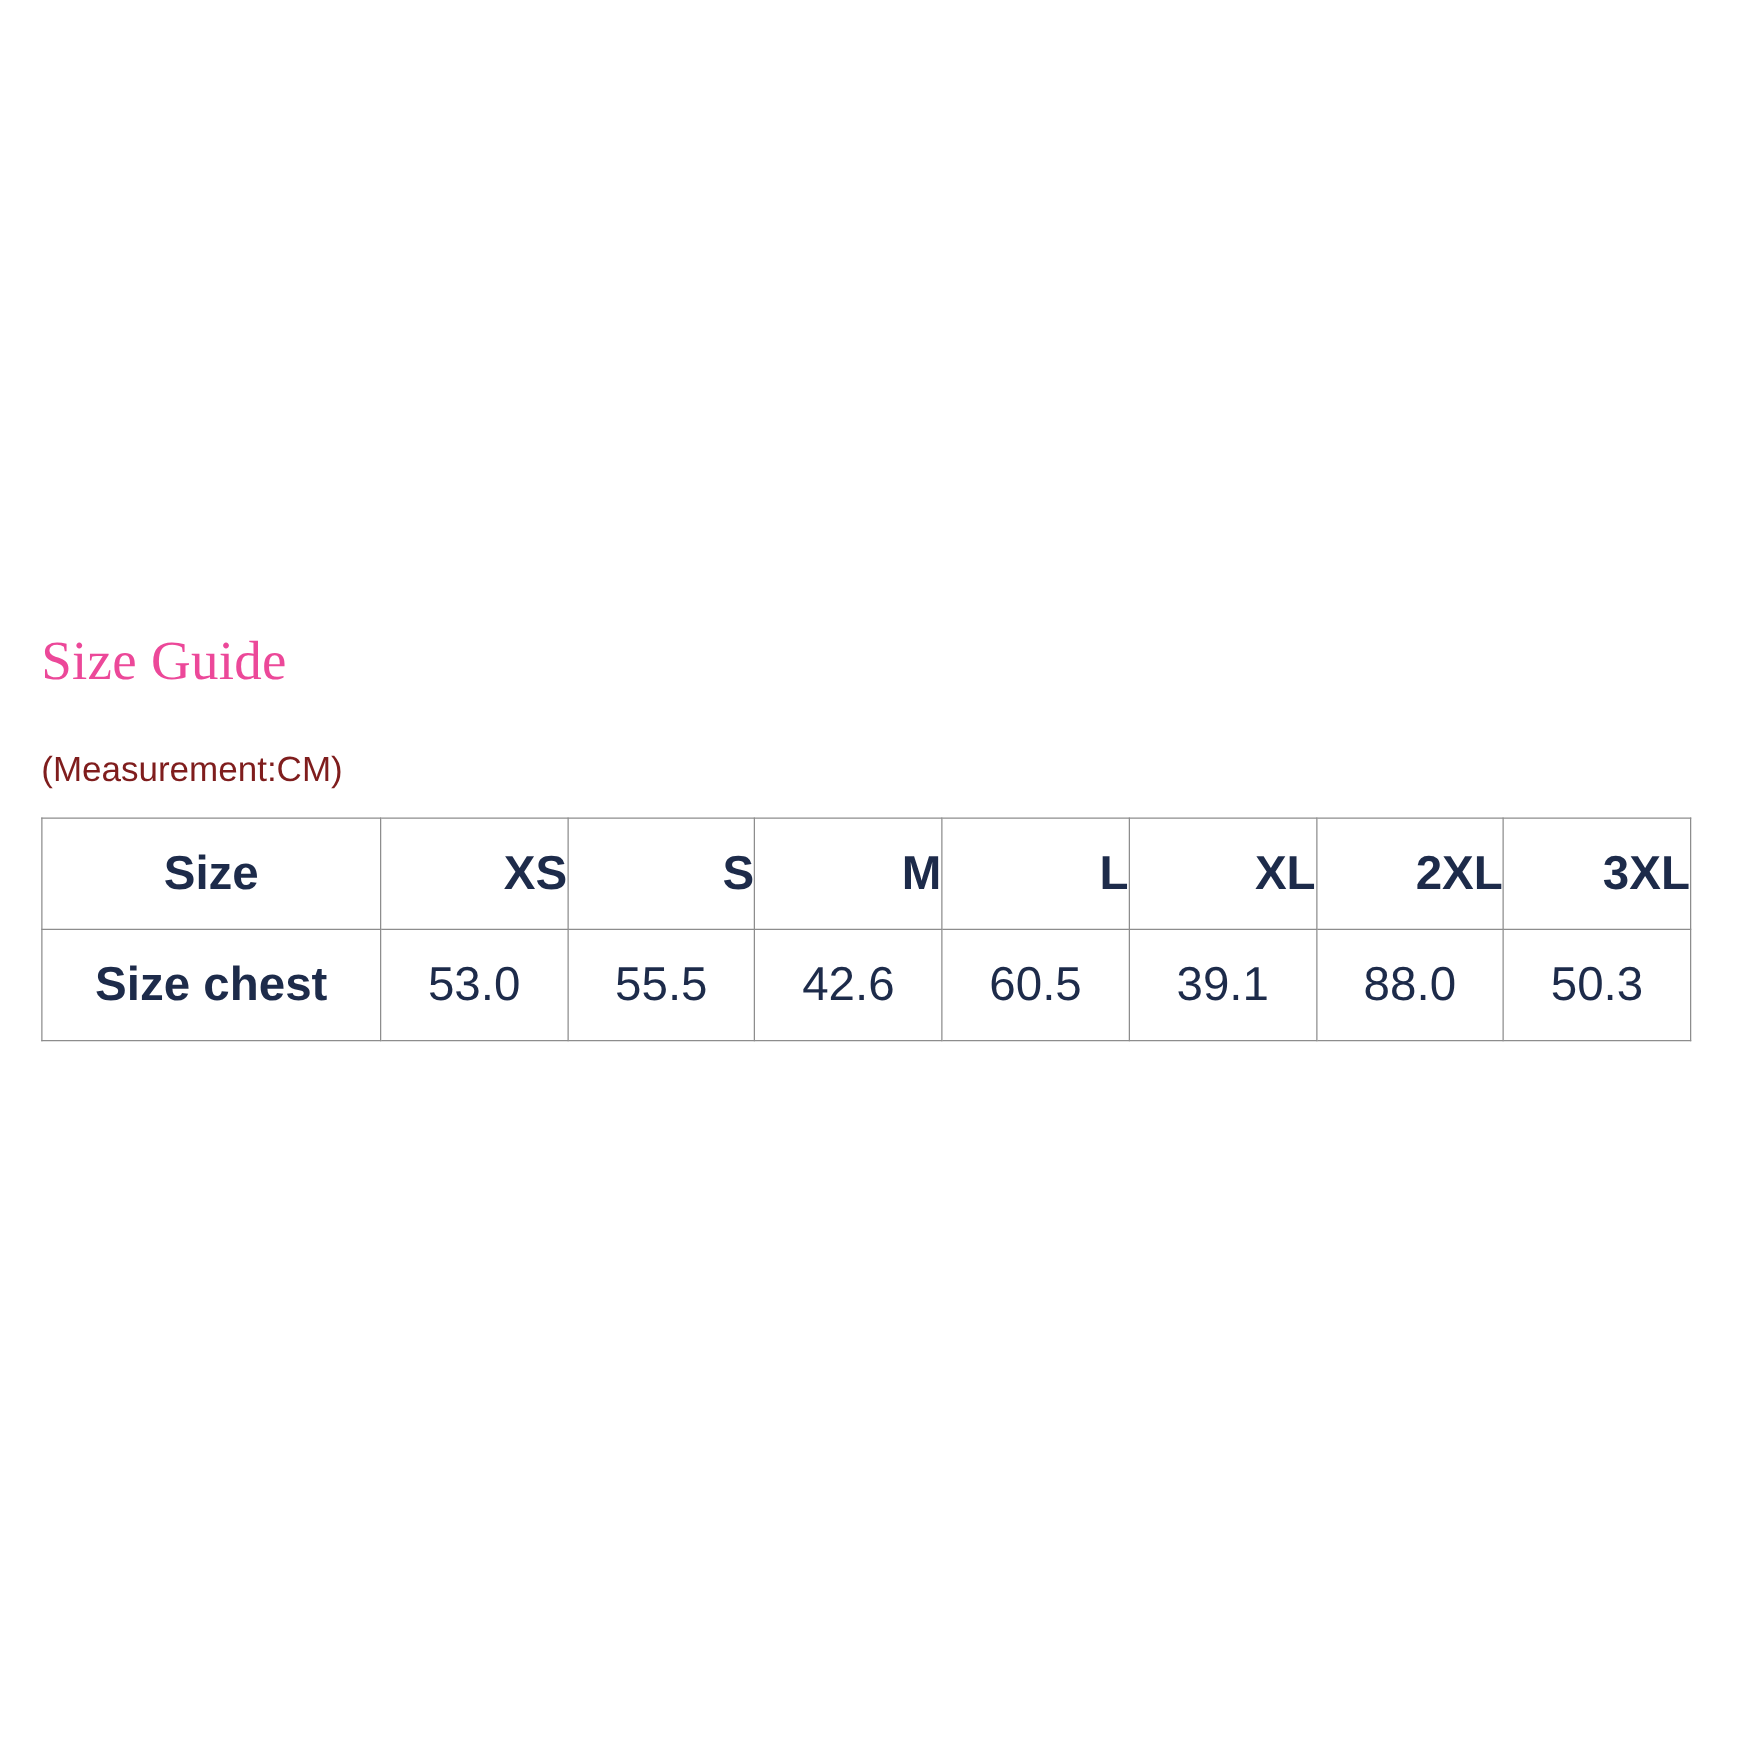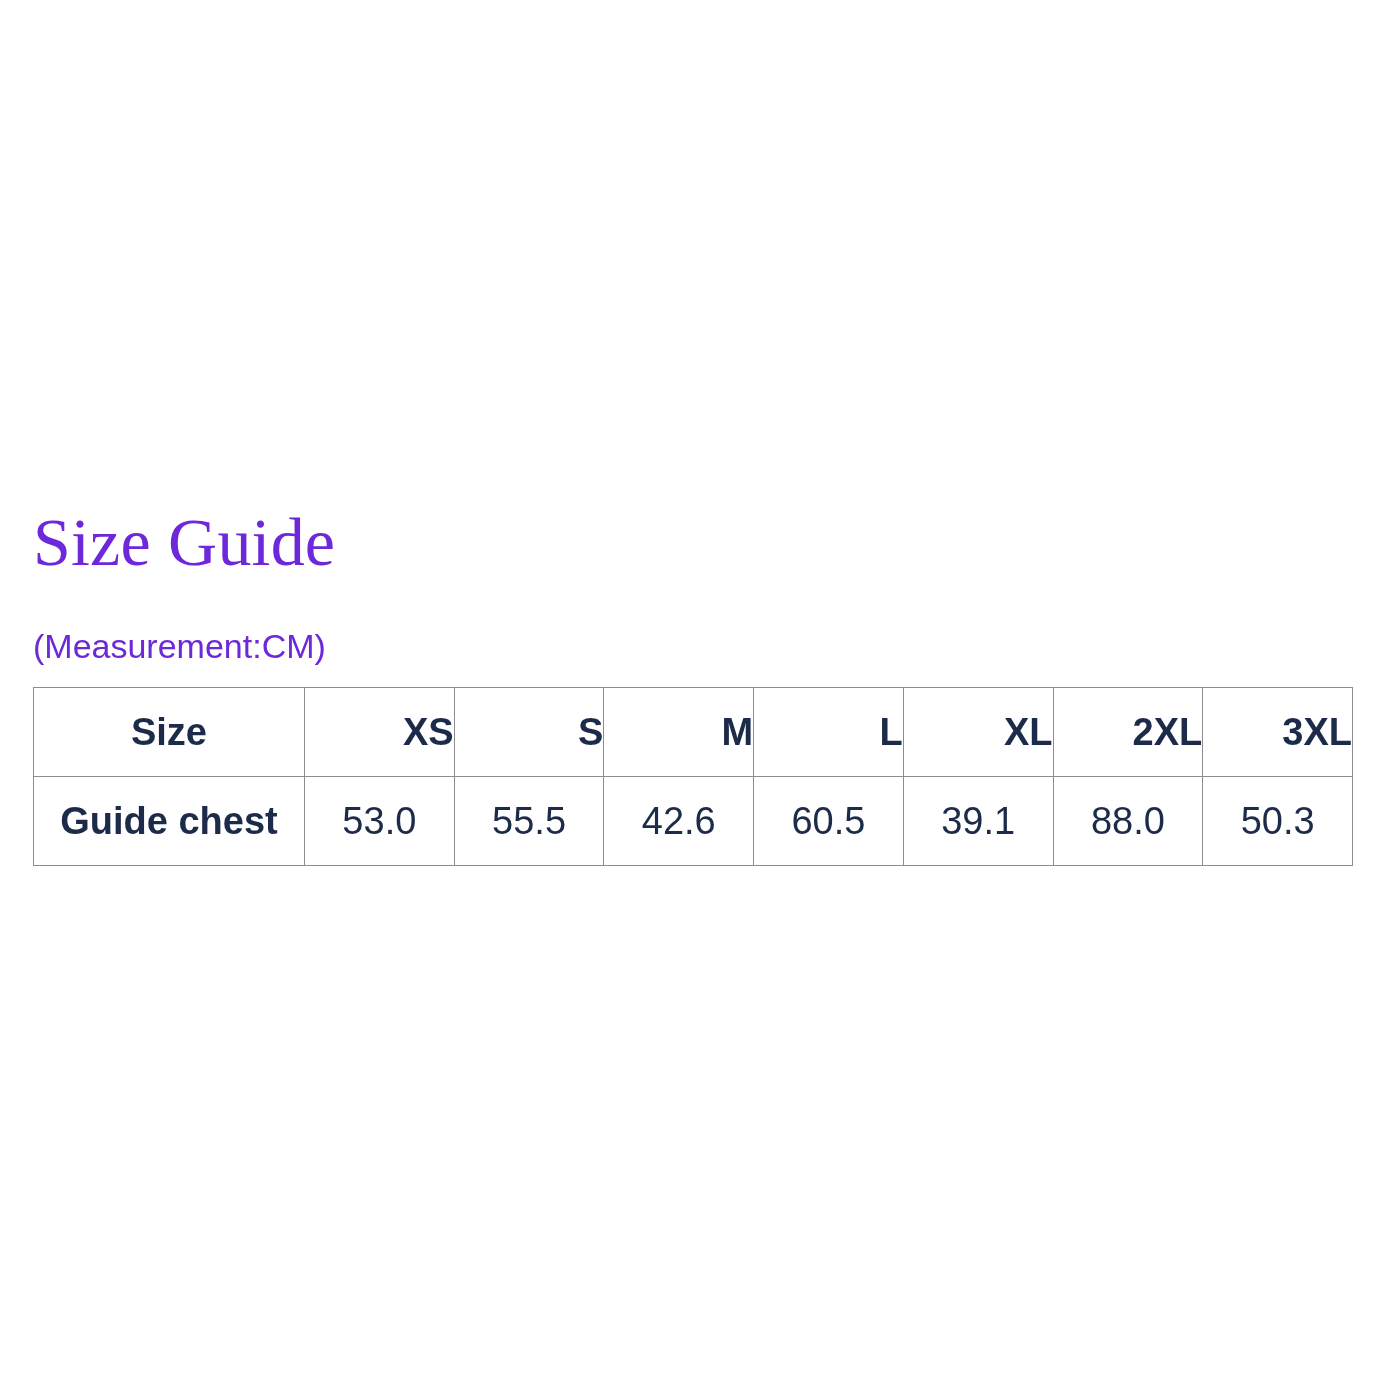--- a/index.html
+++ b/index.html
@@ -21,32 +21,32 @@
     box-sizing: border-box;
   }
   .content {
     position: absolute;
     left: 33px;
     top: 505px;
     width: 1330px;
   }
   .title {
     font-family: "Liberation Serif", serif;
-    font-size: 68px;
+    font-size: 44px;
     font-weight: 400;
-    color: #6d28d9;
+    color: #ec4899;
     line-height: 1.1;
     margin: 0 0 48px 0;
     letter-spacing: 0.2px;
   }
   .subtitle {
     font-family: "Liberation Sans", sans-serif;
-    font-size: 34px;
+    font-size: 28px;
     font-weight: 400;
-    color: #6d28d9;
+    color: #7f1d1d;
     margin: 0 0 22px 0;
     line-height: 1.1;
   }
   table.size-table {
     border-collapse: collapse;
     table-layout: fixed;
     width: 1320px;
     margin: 0;
   }
   table.size-table td {
@@ -90,21 +90,21 @@
           <td class="label">Size</td>
           <td class="head">XS</td>
           <td class="head">S</td>
           <td class="head">M</td>
           <td class="head">L</td>
           <td class="head">XL</td>
           <td class="head">2XL</td>
           <td class="head">3XL</td>
         </tr>
         <tr>
-          <td class="label">Guide chest</td>
+          <td class="label">Size chest</td>
           <td class="val">53.0</td>
           <td class="val">55.5</td>
           <td class="val">42.6</td>
           <td class="val">60.5</td>
           <td class="val">39.1</td>
           <td class="val">88.0</td>
           <td class="val">50.3</td>
         </tr>
       </tbody>
     </table>

